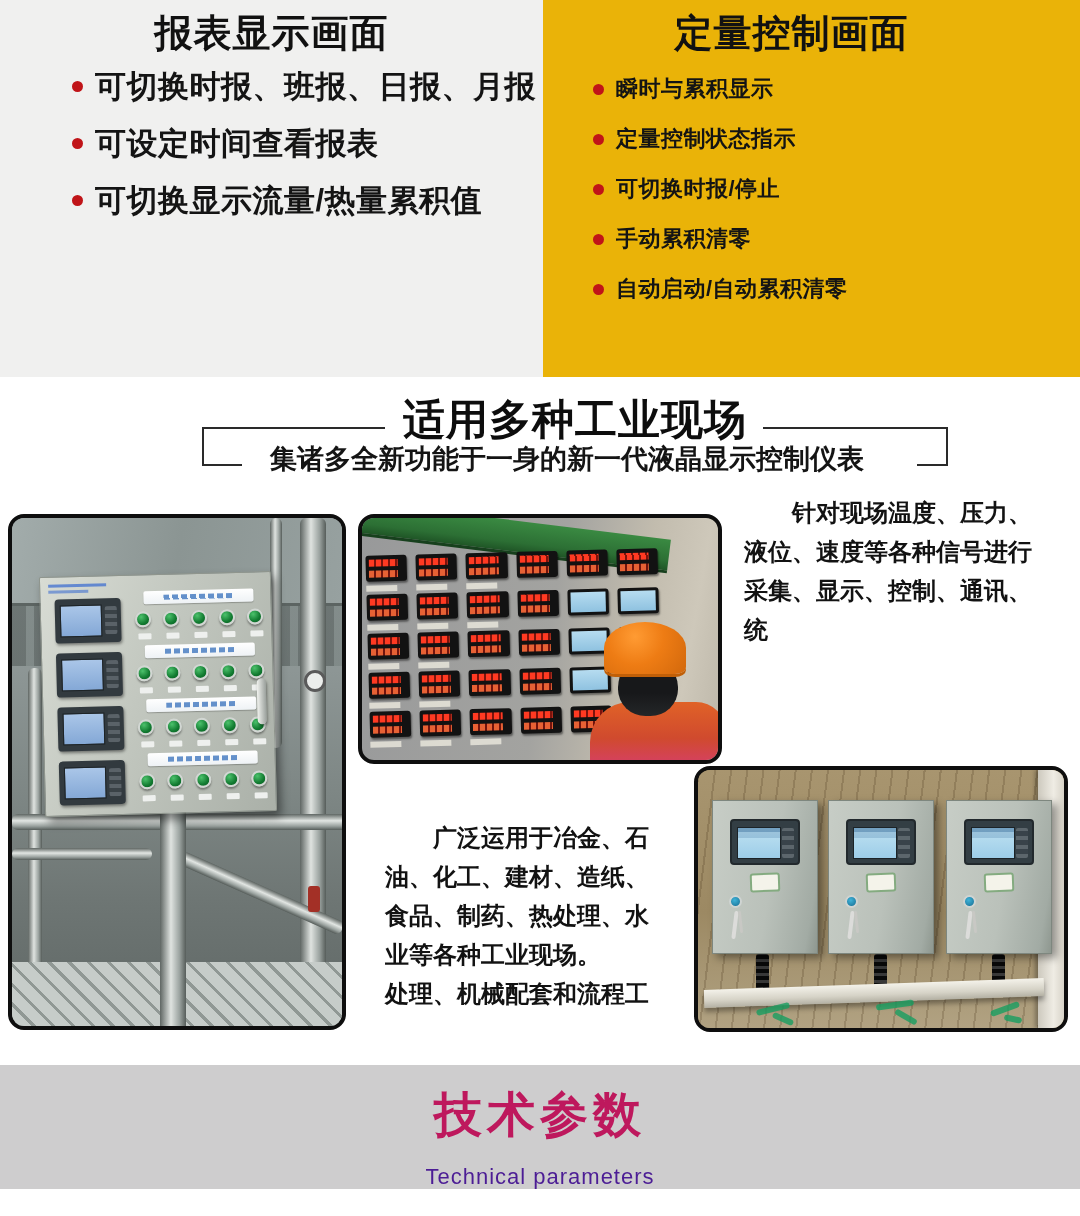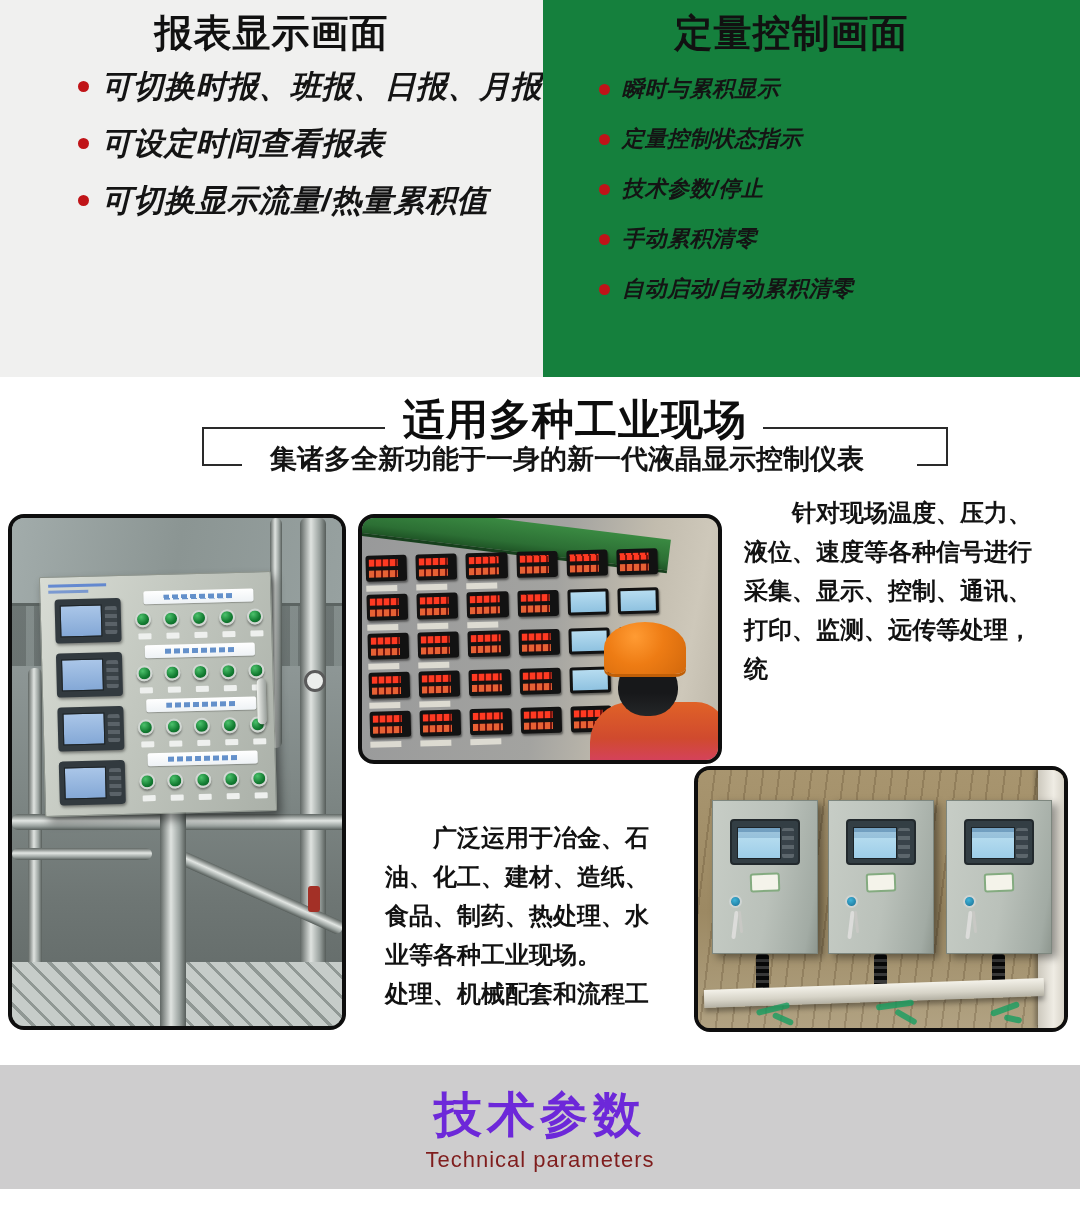--- a/index.html
+++ b/index.html
@@ -3,24 +3,24 @@
 <meta charset="utf-8">
 <style>
   * { margin:0; padding:0; box-sizing:border-box; }
   html,body { background:#fff; }
   body { font-family:"Liberation Sans","DejaVu Sans",sans-serif; color:#1a1a1a; }
   .page { position:relative; width:1080px; height:1216px; margin:0 auto; background:#fff; overflow:hidden; }
 
   
   .col { position:absolute; top:0; height:377px; }
   .col-left  { left:0;   width:543px; background:#f0f0ef; }
-  .col-right { left:543px; width:537px; background:#15803d; }
+  .col-right { left:543px; width:537px; background:#eab308; }
   .col h2 { text-align:center; font-size:38px; font-weight:800; color:#111; letter-spacing:1px; padding-top:8px; }
   .col-right h2 { transform:translateX(-20px); }
-  .feature-list { position:absolute; left:6px; right:0; list-style:none;font-style:italic; }
+  .feature-list { position:absolute; left:0; right:0; list-style:none; }
   .col-left  .feature-list { top:58px; }
   .col-right .feature-list { top:64px; }
   .feature-list li { display:flex; align-items:center; }
   .col-left  .feature-list li { height:57px; padding-left:72px; font-size:31px; }
   .col-right .feature-list li { height:50px; padding-left:50px; font-size:22px; }
   .feature-list li { font-weight:600; color:#141414; letter-spacing:0.5px; }
   .dot { flex:0 0 11px; width:11px; height:11px; border-radius:50%; background:#c01418; margin-right:12px; }
 
   
   .headline-title { position:absolute; top:392px; left:575px; transform:translateX(-50%);
@@ -145,22 +145,22 @@
 
   
   .textblock { position:absolute; color:#121212; font-weight:600; }
   .textblock .tline { height:39px; line-height:39px; font-size:24px; letter-spacing:0; white-space:nowrap; }
   .textblock .indent { padding-left:48px; }
   .intro-text { left:744px; top:493px; width:300px; }
   .apps-text  { left:385px; top:818px; width:280px; }
 
   
   .banner { position:absolute; left:0; top:1065px; width:1080px; height:124px; background:#cecdce; text-align:center; }
-  .banner h2 { font-size:48px; font-weight:800; color:#6d28d9; letter-spacing:5px; padding-top:18px; }
-  .banner p { font-size:22px; color:#7f1d1d; letter-spacing:1px; margin-top:0; }
+  .banner h2 { font-size:48px; font-weight:800; color:#be185d; letter-spacing:5px; padding-top:18px; }
+  .banner p { font-size:22px; color:#4c1d95; letter-spacing:1px; margin-top:17px; }
 </style>
 </head>
 <body>
 
 <div class="page">
 
   <section class="col col-left">
     <h2>报表显示画面</h2>
     <ul class="feature-list">
       <li>
@@ -184,21 +184,21 @@
       <li>
           <span class="dot"></span>
           <span>瞬时与累积显示</span>
         </li>
       <li>
           <span class="dot"></span>
           <span>定量控制状态指示</span>
         </li>
       <li>
           <span class="dot"></span>
-          <span>技术参数/停止</span>
+          <span>可切换时报/停止</span>
         </li>
       <li>
           <span class="dot"></span>
           <span>手动累积清零</span>
         </li>
       <li>
           <span class="dot"></span>
           <span>自动启动/自动累积清零</span>
         </li>
     </ul>
@@ -339,21 +339,20 @@
       </div>
     <div class="p2-jacket"></div>
     <div class="p2-head"></div>
     <div class="p2-helmet"></div>
   </figure>
 
   <div class="textblock intro-text">
     <div class="tline indent">针对现场温度、压力、</div>
     <div class="tline">液位、速度等各种信号进行</div>
     <div class="tline">采集、显示、控制、通讯、</div>
-    <div class="tline">打印、监测、远传等处理，</div>
     <div class="tline">统</div>
   </div>
 
   <div class="textblock apps-text">
     <div class="tline indent">广泛运用于冶金、石</div>
     <div class="tline">油、化工、建材、造纸、</div>
     <div class="tline">食品、制药、热处理、水</div>
     <div class="tline">业等各种工业现场。</div>
     <div class="tline">处理、机械配套和流程工</div>
   </div>

